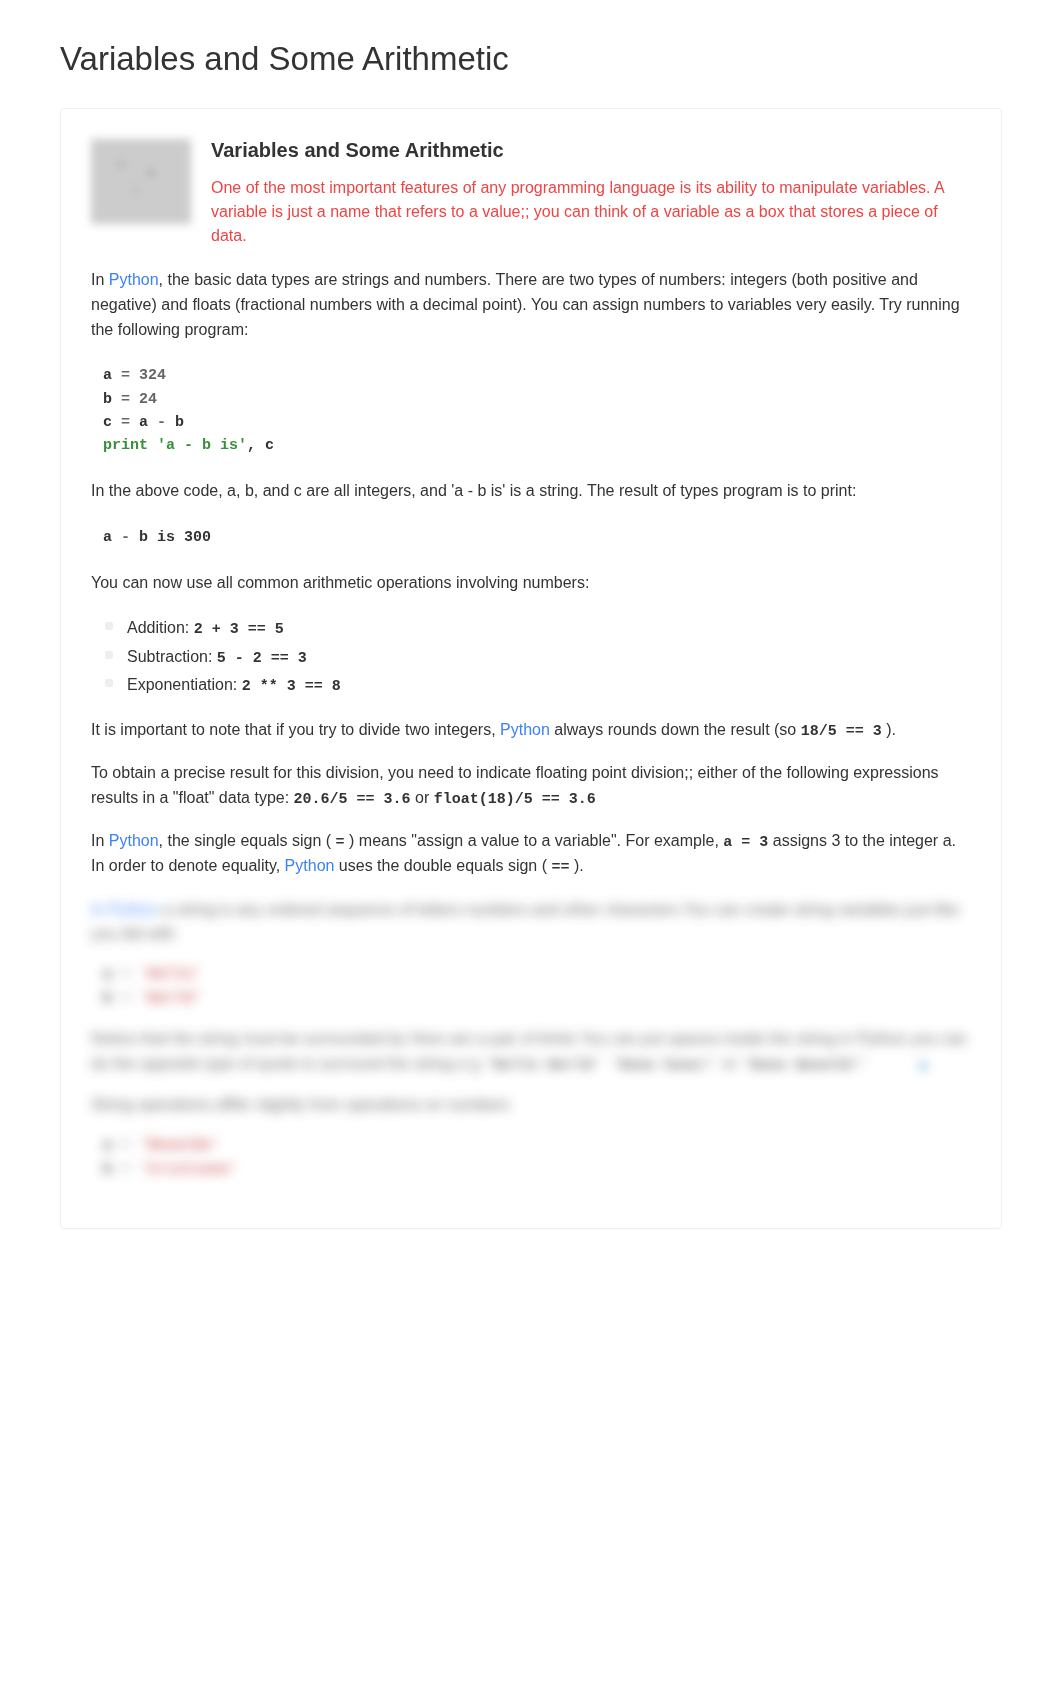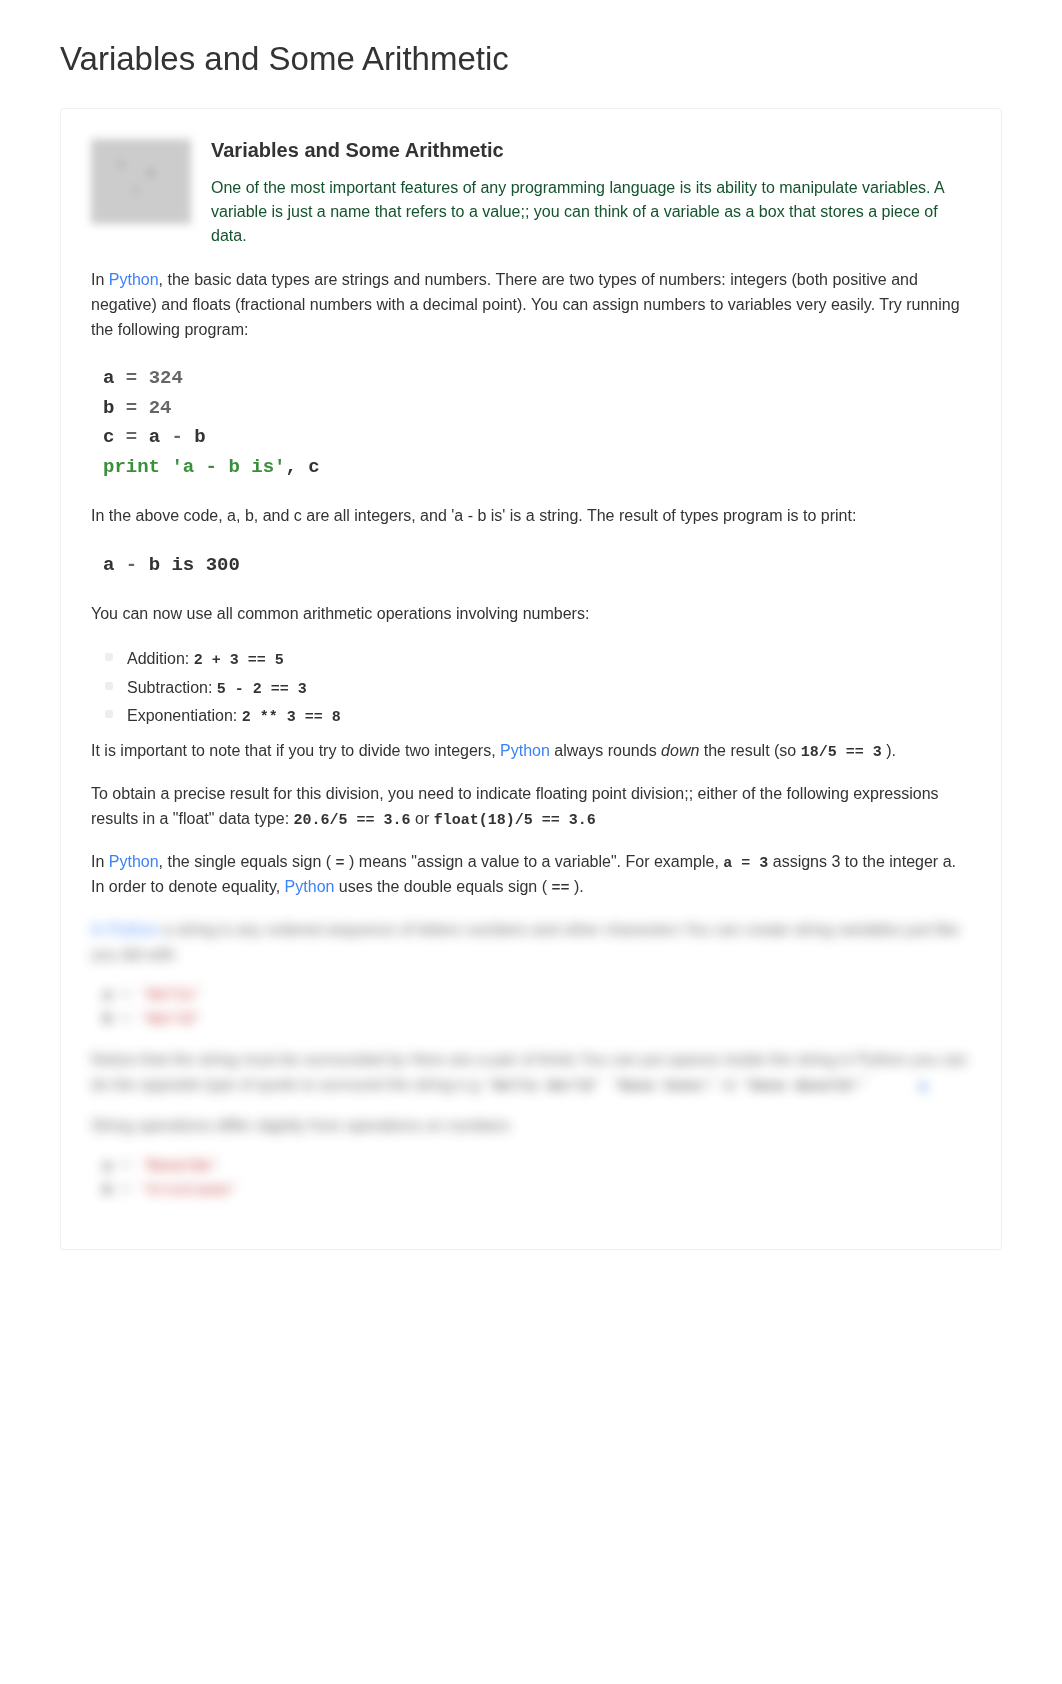--- a/index.html
+++ b/index.html
@@ -40,47 +40,47 @@
     }
     .header-text h2 {
       font-size: 20px;
       font-weight: 700;
       margin-bottom: 14px;
       color: #333;
     }
     .header-text p {
       font-size: 16px;
       line-height: 1.5;
-      color: #14532d;
+      color: #ef4444;
     }
     .para {
       font-size: 16px;
       line-height: 1.55;
       color: #333;
       margin-bottom: 18px;
     }
     .link { color: #3b82f6; }
     .code-block {
       font-family: "Courier New", Courier, monospace;
-      font-size: 19px;
+      font-size: 15px;
       font-weight: 700;
       line-height: 1.55;
       padding: 4px 12px;
       margin-bottom: 18px;
       white-space: pre;
       color: #333;
     }
     .kw-green { color: #3a8f3a; }
     .str-green { color: #3a8f3a; }
     .op { color: #666; font-weight: 600; }
     .num { color: #666; }
     .ops-list {
       list-style: none;
       padding-left: 36px;
-      margin-bottom: 8px;
+      margin-bottom: 18px;
     }
     .ops-list li {
       font-size: 16px;
       line-height: 1.7;
       color: #333;
       position: relative;
     }
     .ops-list li::before {
       content: "";
       position: absolute;
@@ -89,21 +89,21 @@
       width: 8px;
       height: 8px;
       background: #eee;
       border-radius: 2px;
     }
     .inline-code {
       font-family: "Courier New", Courier, monospace;
       font-weight: 700;
       font-size: 15px;
     }
-    .em { font-style: italic; }
+    .em { }
     .blurred-section {
       filter: blur(6px);
       user-select: none;
       opacity: 0.85;
       margin-top: 10px;
     }
     .blurred-para {
       font-size: 16px;
       line-height: 1.55;
       margin-bottom: 16px;

